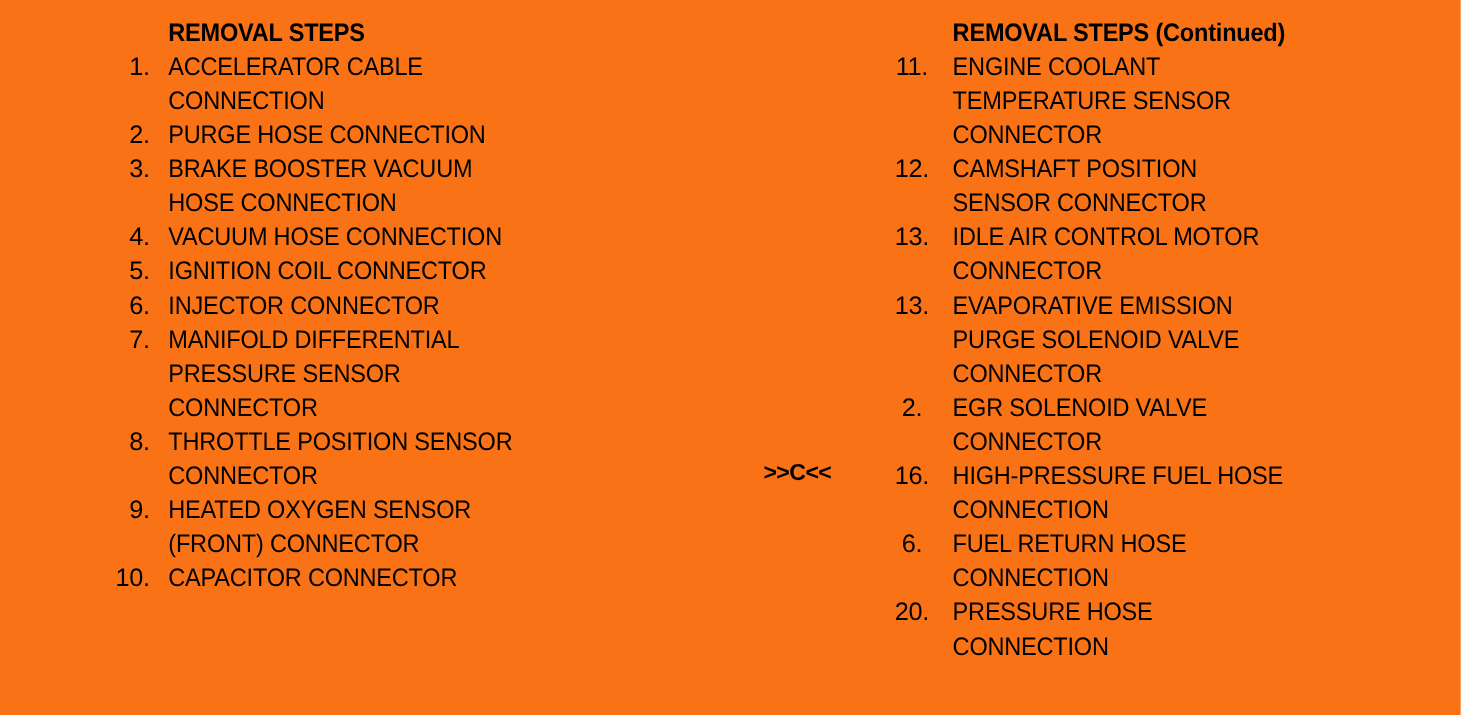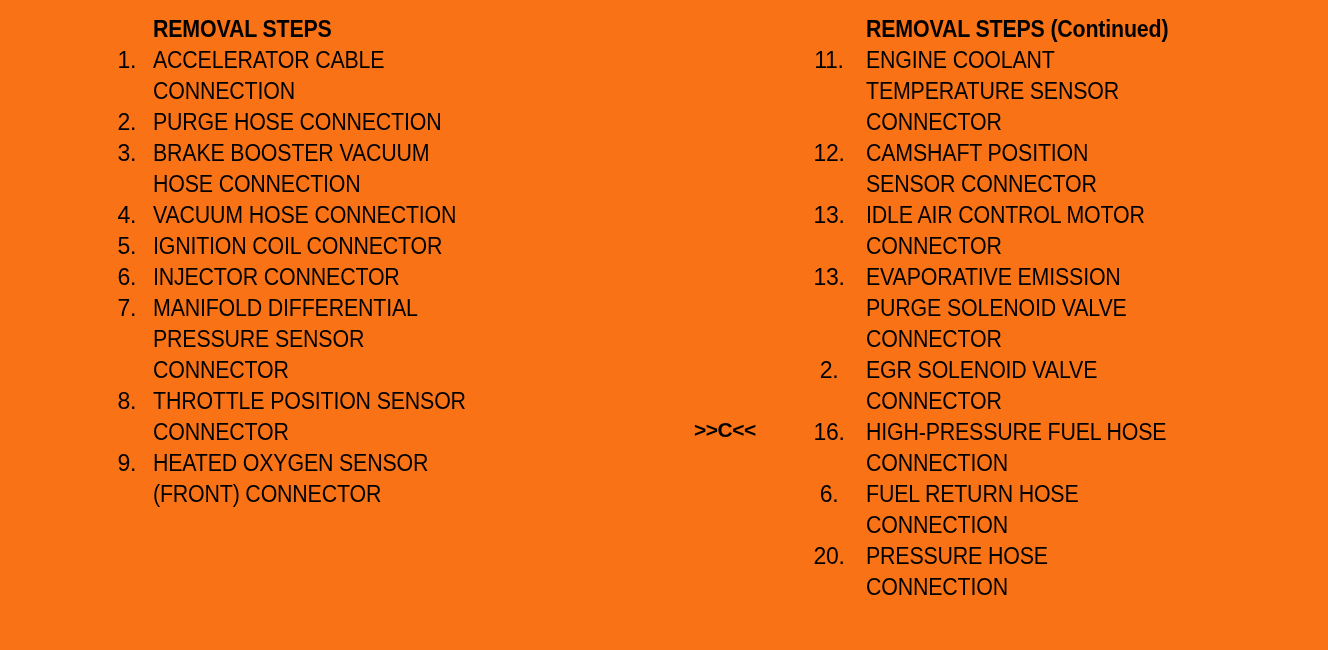--- a/index.html
+++ b/index.html
@@ -164,20 +164,26 @@
             <span class="step-line">CONNECTOR</span>
           </div>
         </li>
         <li class="step">
           <span class="step-num">9.</span>
           <div class="step-text">
             <span class="step-line">HEATED OXYGEN SENSOR</span>
             <span class="step-line">(FRONT) CONNECTOR</span>
           </div>
         </li>
+        <li class="step">
+          <span class="step-num">10.</span>
+          <div class="step-text">
+            <span class="step-line">CAPACITOR CONNECTOR</span>
+          </div>
+        </li>
       </ol>
   </div>
 
   <div class="callout-marker">&gt;&gt;C&lt;&lt;</div>
 
   <div class="column column-right">
     <div class="col-header">REMOVAL STEPS (Continued)</div>
     <ol class="steps">
         <li class="step">
           <span class="step-num">11.</span>

